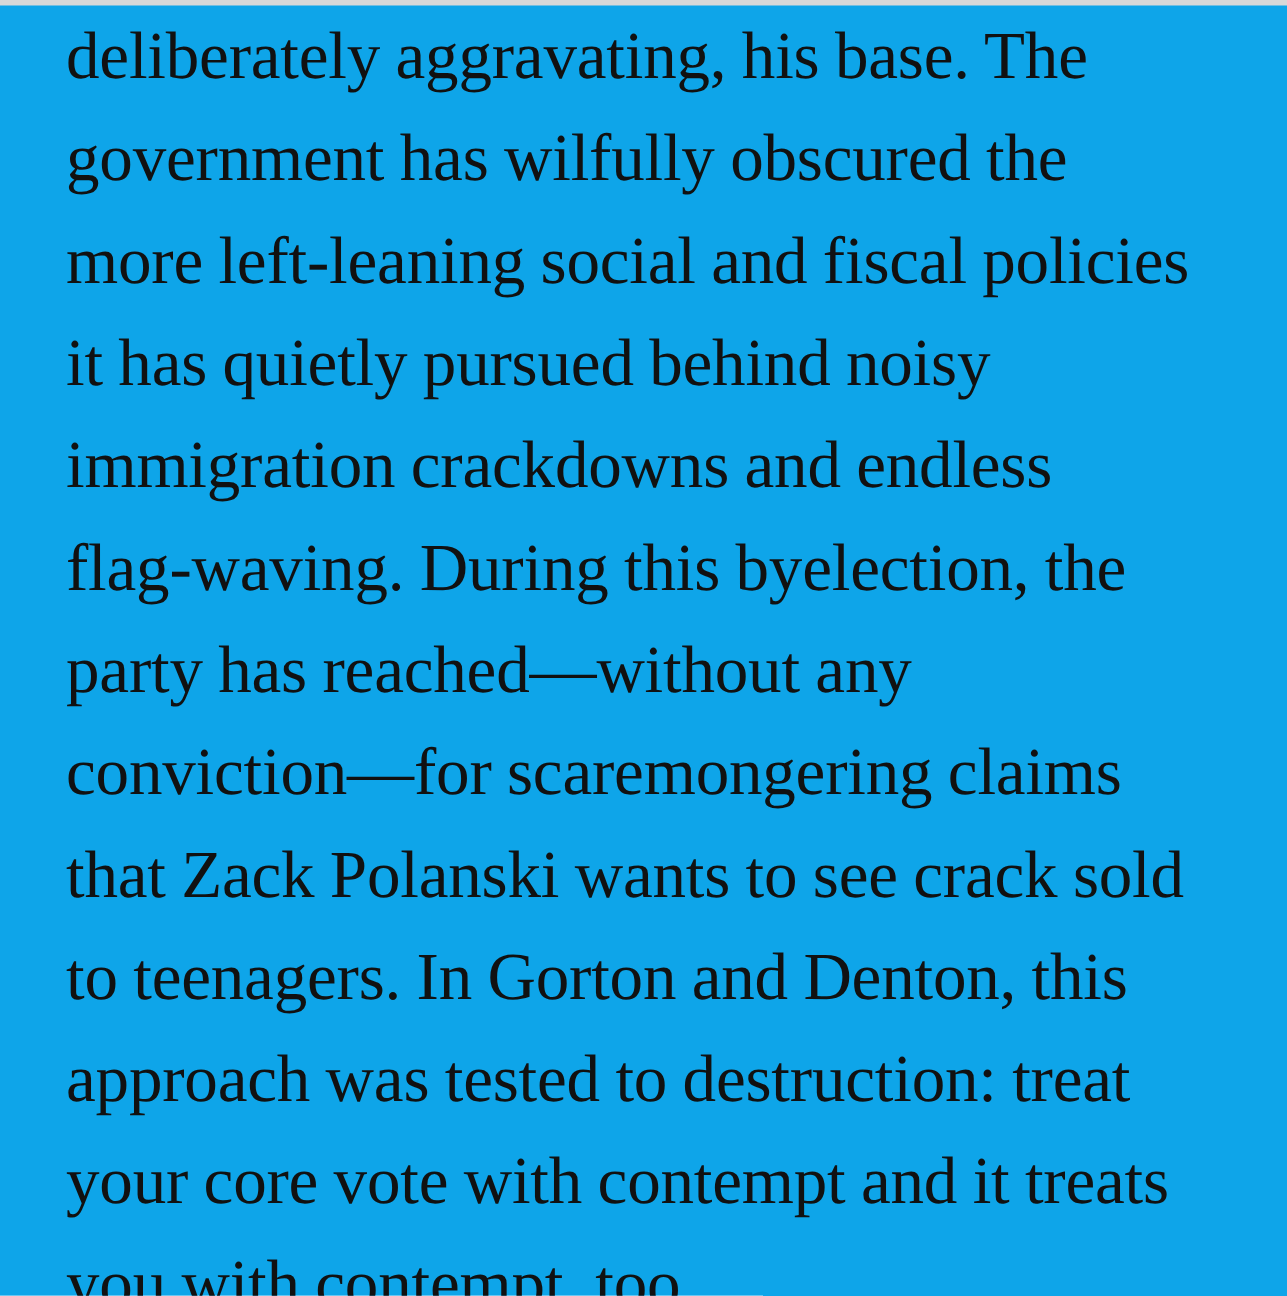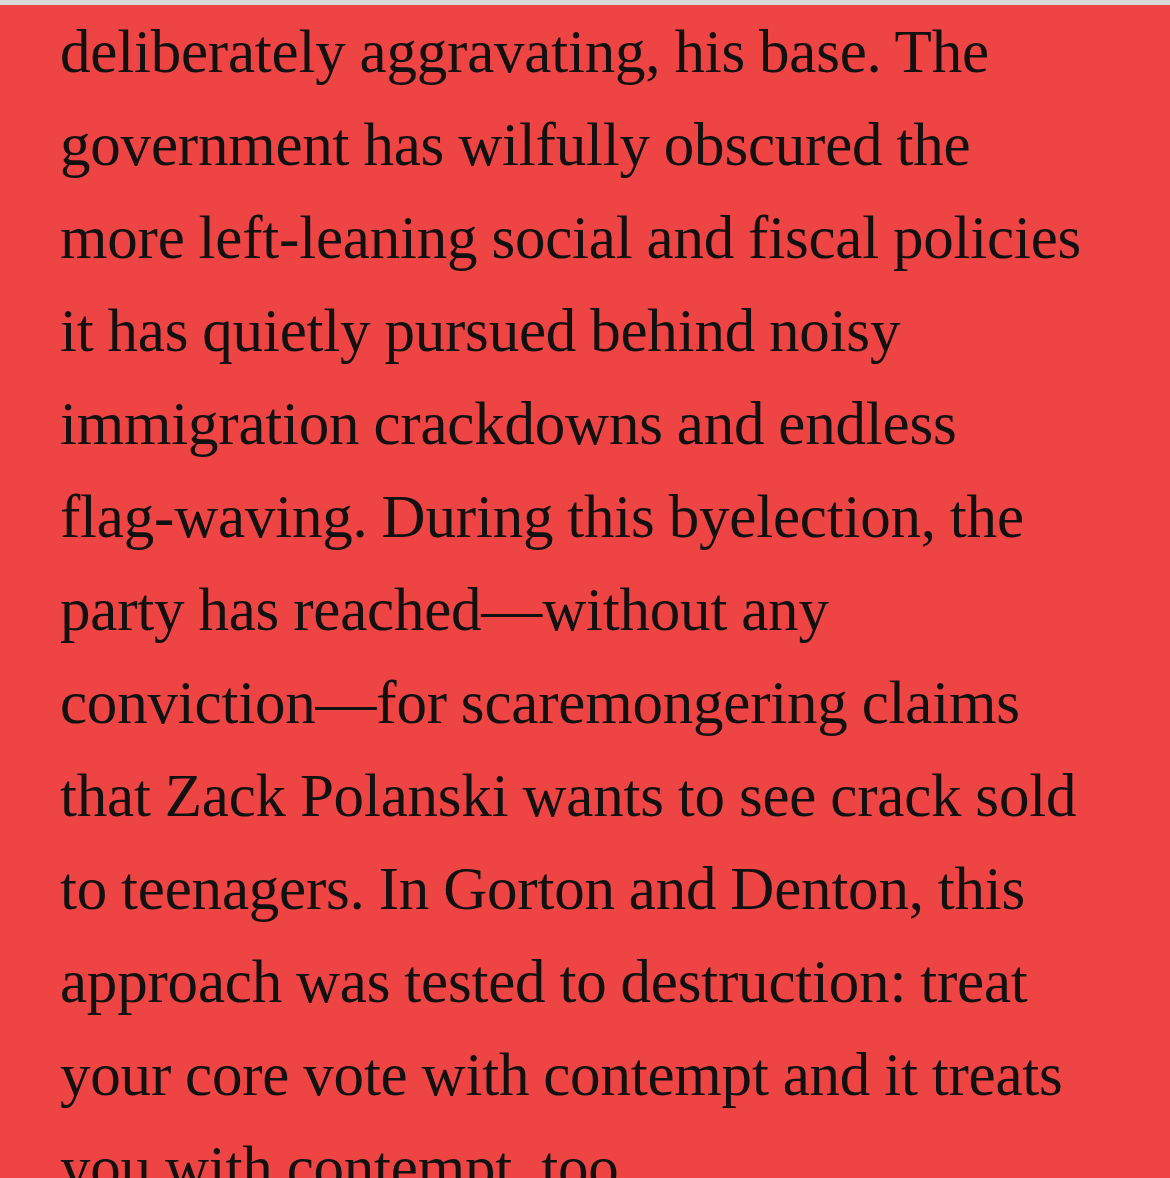--- a/index.html
+++ b/index.html
@@ -10,21 +10,21 @@
   body {
     width: 1170px;
     height: 1178px;
     overflow: hidden;
     font-family: "Liberation Serif", "DejaVu Serif", serif;
   }
   .page {
     position: relative;
     width: 1170px;
     height: 1178px;
-    background: #ef4444;
+    background: #0ea5e9;
     box-sizing: border-box;
   }
   .top-rule {
     position: absolute;
     top: 0;
     left: 0;
     width: 1170px;
     height: 5px;
     background: #d8d8d8;
   }

